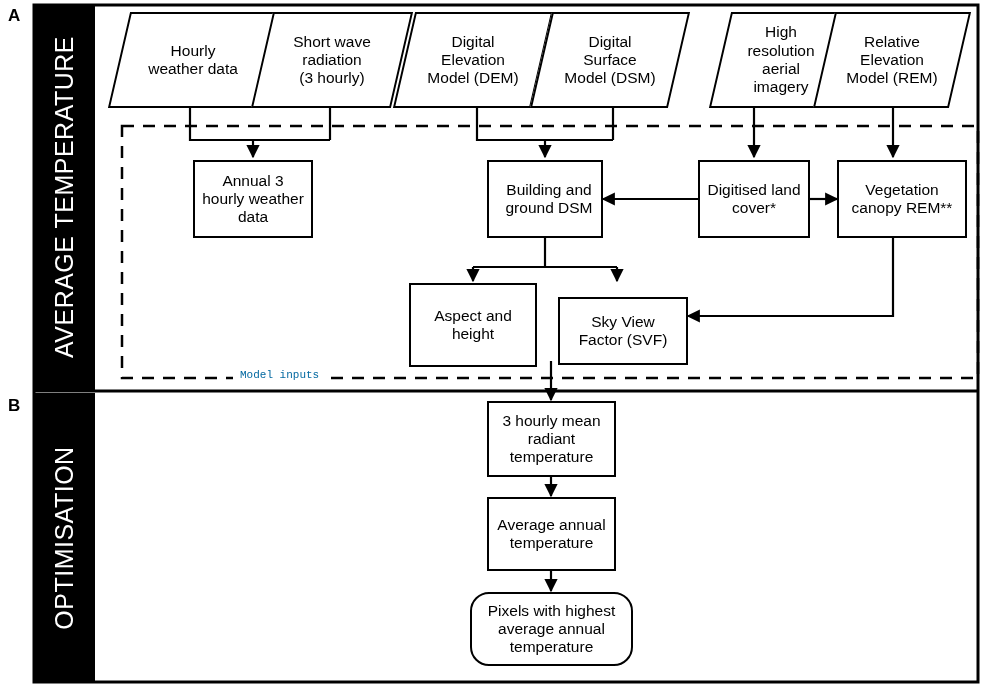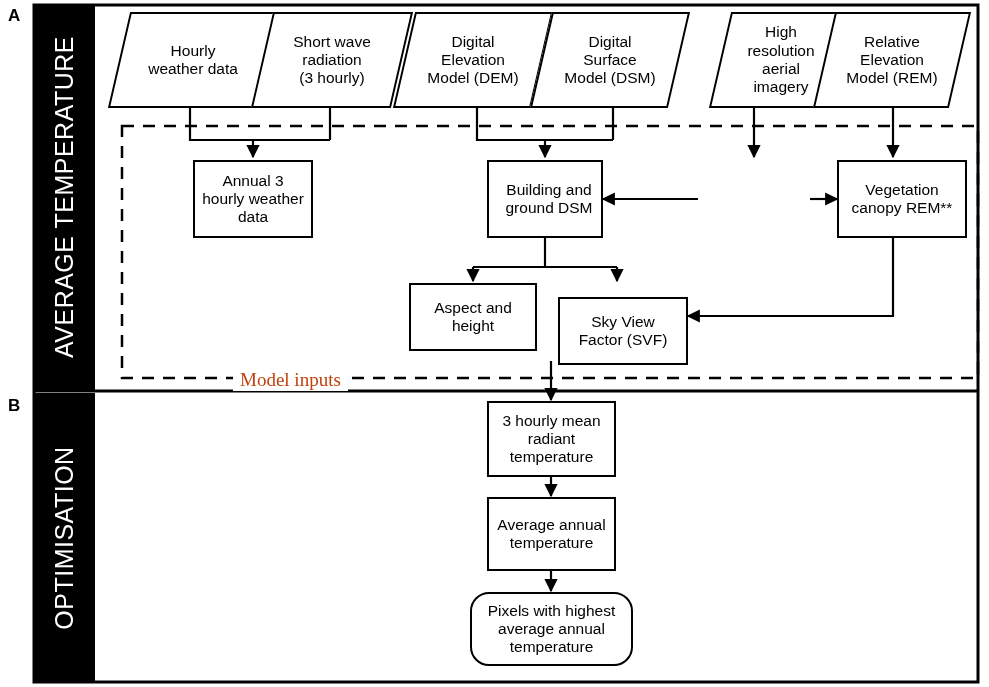--- a/index.html
+++ b/index.html
@@ -45,23 +45,23 @@
   .para-text{
     position:absolute;left:0;top:0;width:100%;height:100%;
     display:flex;align-items:center;justify-content:center;
     text-align:center;line-height:1.18;color:#000000;
     font-size:15.5px;
     font-family:"Liberation Sans","DejaVu Sans",sans-serif;
   }
   .para-wrap{position:absolute;}
 
   .model-inputs-label{
-    position:absolute;background:#ffffff;color:#c2410c;
-    font-size:19px;padding:0 7px;white-space:nowrap;
-    font-family:Liberation Serif, serif;
+    position:absolute;background:#ffffff;color:#0369a1;
+    font-size:11px;padding:0 7px;white-space:nowrap;
+    font-family:Liberation Mono, monospace;
   }
 </style>
 </head>
 <body>
 
 <div id="stage">
 
   <svg id="svgroot" viewBox="0 0 989 687">
     <defs>
       <marker id="arrowhead" viewBox="0 0 10 10" refX="9" refY="5" markerWidth="6" markerHeight="6" orient="auto-start-reverse">
@@ -148,26 +148,29 @@
   </div>
 
   <div class="node" style="left:193px;top:160px;width:120px;height:78px;">
     <span>Annual 3<br>hourly weather<br>data</span>
   </div>
 
   <div class="node" style="left:487px;top:160px;width:116px;height:78px;padding-left:8px;">
     <span>Building and<br>ground DSM</span>
   </div>
 
+  <div class="node" style="left:698px;top:160px;width:112px;height:78px;">
+    <span>Digitised land<br>cover*</span>
+  </div>
 
   <div class="node" style="left:837px;top:160px;width:130px;height:78px;">
     <span>Vegetation<br>canopy REM**</span>
   </div>
 
-  <div class="node" style="left:409px;top:283px;width:128px;height:68px;">
+  <div class="node" style="left:409px;top:283px;width:128px;height:84px;">
     <span>Aspect and<br>height</span>
   </div>
 
   <div class="node" style="left:558px;top:277px;width:130px;height:68px;margin-top:20px;">
     <span>Sky View<br>Factor (SVF)</span>
   </div>
 
   <div class="model-inputs-label" style="left:233px;top:369px;">Model inputs</div>
 
   <div class="node" style="left:487px;top:401px;width:129px;height:76px;text-align:center;">

